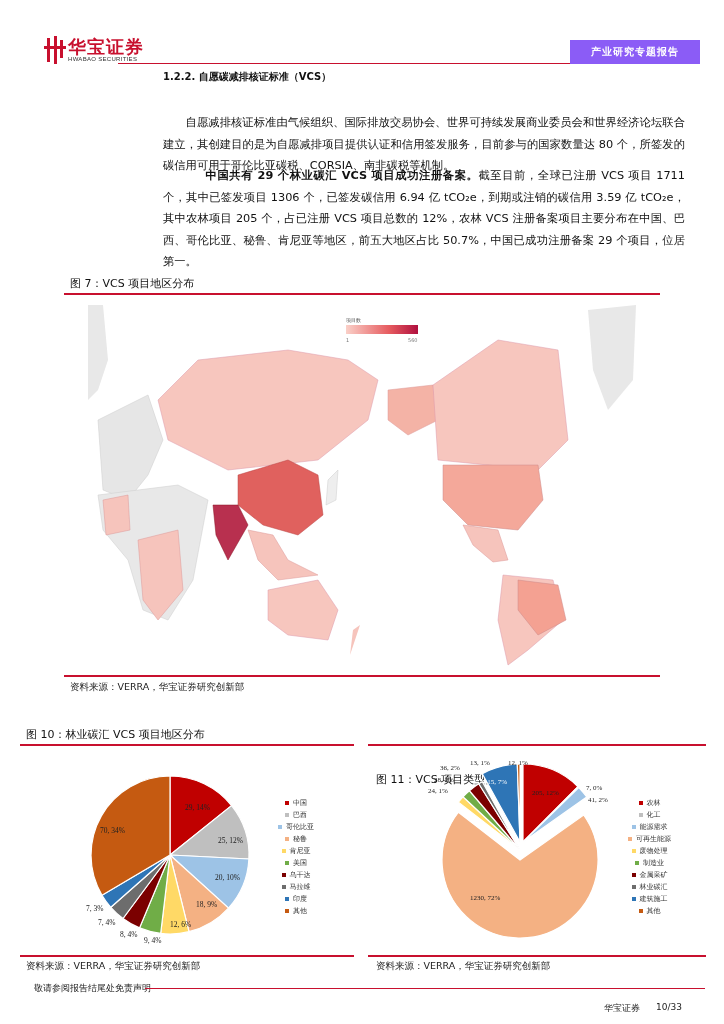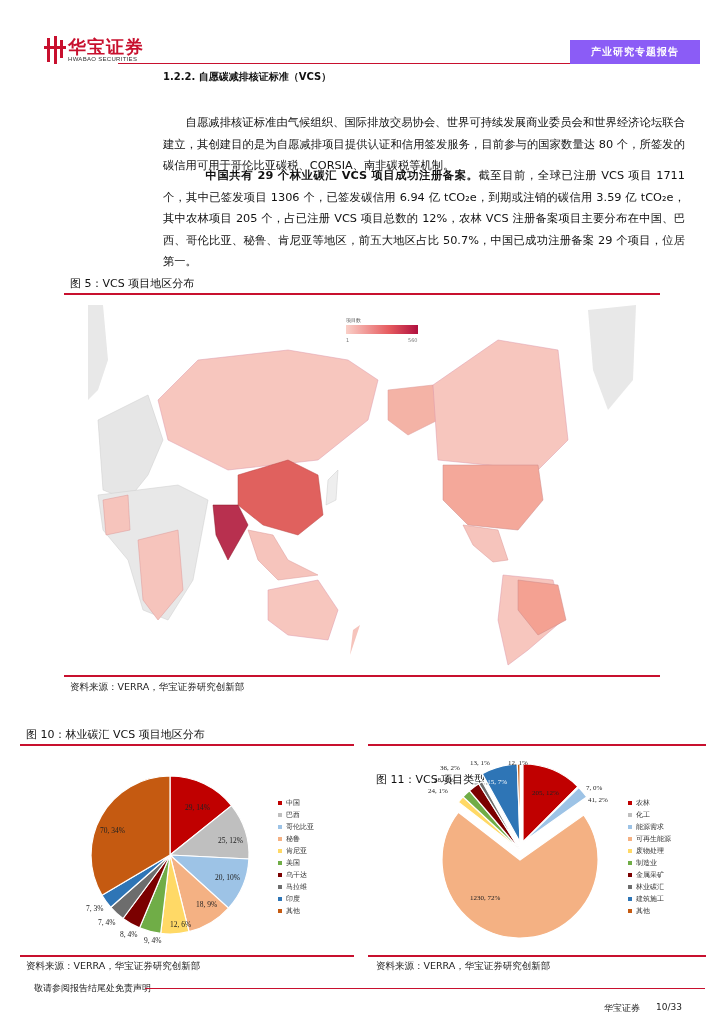--- a/index.html
+++ b/index.html
@@ -9,21 +9,21 @@
   .logo-cn{left:68px;top:35px;font-size:18px;font-weight:bold;color:#c8102e;letter-spacing:1px;}
   .logo-en{left:68px;top:56px;font-size:6px;color:#333;letter-spacing:.3px;font-family:"Liberation Sans",sans-serif;}
   .header-line{left:118px;top:63px;width:452px;height:1px;background:#c8102e;}
   .header-badge{left:570px;top:40px;width:130px;height:24px;background:#8b5cf6;color:#fff;font-size:10px;font-weight:bold;display:flex;align-items:center;justify-content:center;letter-spacing:1px;}
   .section-title{left:163px;top:70px;font-size:10px;font-weight:bold;}
   .para{left:163px;width:522px;font-size:11.3px;line-height:21.5px;text-indent:2em;text-align:justify;}
   .para b{font-weight:bold;margin-left:20px;}
   .fig-title{font-size:11px;}
   .red-line{height:2px;background:#c8102e;}
   .source{font-size:9.5px;color:#222;}
-  .legend{font-size:7px;color:#333;line-height:12px;}
+  .legend{font-size:7px;color:#333;line-height:12px;text-align:center;}
   .legend .sw{display:inline-block;width:4px;height:4px;margin-right:4px;vertical-align:middle;}
   .pie-label{font-family:"Liberation Serif",serif;font-size:7.5px;color:#222;}
   .footer-text{font-size:9px;color:#222;}
   .cb-title{font-size:5px;color:#555;}
 </style>
 </head>
 <body>
 
 <svg class="abs logo-mark" viewBox="0 0 22 28">
   <rect x="3" y="2" width="3" height="24" fill="#c8102e"></rect>
@@ -33,21 +33,21 @@
 </svg>
 <div class="abs logo-cn">华宝证券</div>
 <div class="abs logo-en">HWABAO SECURITIES</div>
 <div class="abs header-line"></div>
 <div class="abs header-badge">产业研究专题报告</div>
 
 <div class="abs section-title">1.2.2. 自愿碳减排核证标准（VCS）</div>
 <div class="abs para" style="top:112px;">自愿减排核证标准由气候组织、国际排放交易协会、世界可持续发展商业委员会和世界经济论坛联合建立，其创建目的是为自愿减排项目提供认证和信用签发服务，目前参与的国家数量达 80 个，所签发的碳信用可用于哥伦比亚碳税、CORSIA、南非碳税等机制。</div>
 <div class="abs para" style="top:165px;"><b>中国共有 29 个林业碳汇 VCS 项目成功注册备案。</b><span>截至目前，全球已注册 VCS 项目 1711 个，其中已签发项目 1306 个，已签发碳信用 6.94 亿 tCO₂e，到期或注销的碳信用 3.59 亿 tCO₂e，其中农林项目 205 个，占已注册 VCS 项目总数的 12%，农林 VCS 注册备案项目主要分布在中国、巴西、哥伦比亚、秘鲁、肯尼亚等地区，前五大地区占比 50.7%，中国已成功注册备案 29 个项目，位居第一。</span></div>
 
-<div class="abs fig-title" style="left:70px;top:276px;">图 5：VCS 项目地区分布</div>
+<div class="abs fig-title" style="left:70px;top:276px;">图 7：VCS 项目地区分布</div>
 <div class="abs red-line" style="left:64px;top:293px;width:596px;"></div>
 
 <svg class="abs" style="left:88px;top:300px;" width="550" height="370" viewBox="0 0 550 370">
 
   <path d="M0 5 L15 5 L20 60 L10 90 L0 100 Z" fill="#e8e8e8"></path>
   <path d="M500 10 L548 5 L545 80 L520 110 L505 70 Z" fill="#e8e8e8"></path>
 
   <path d="M10 120 L60 95 L75 140 L60 175 L40 200 L15 190 Z" fill="#e6e6e6" stroke="#ccc" stroke-width=".5"></path>
 
   <path d="M10 195 L90 185 L120 200 L105 280 L80 320 L55 310 L40 260 L15 230 Z" fill="#e8e8e8" stroke="#ccc" stroke-width=".5"></path>

